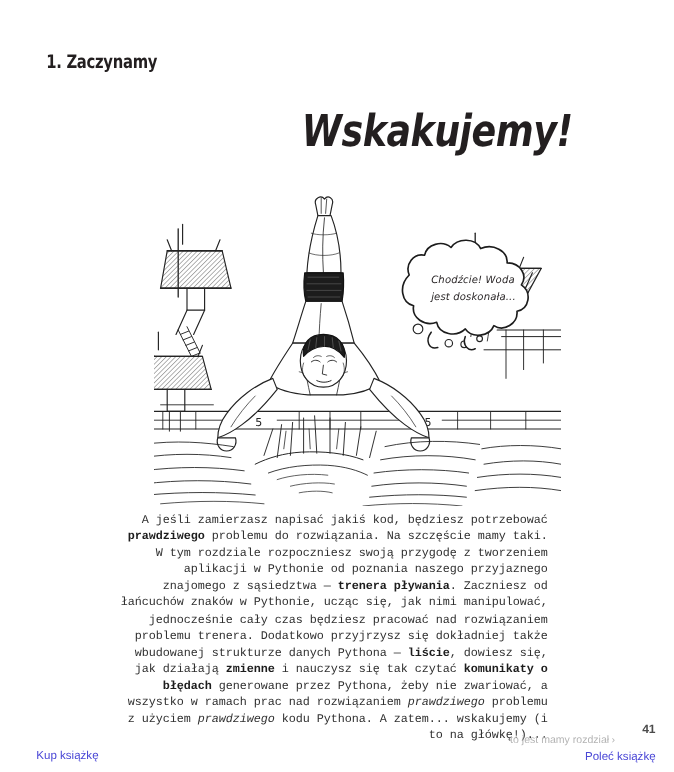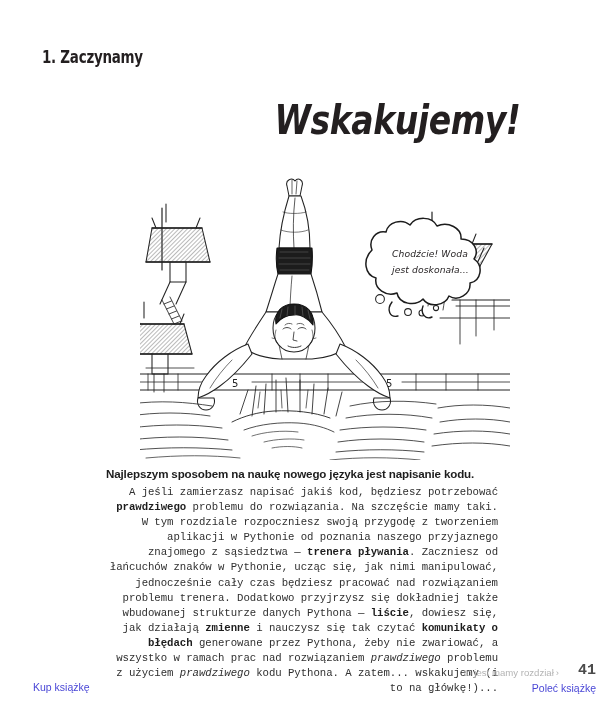--- a/index.html
+++ b/index.html
@@ -134,23 +134,23 @@
     font-family: "Liberation Sans", sans-serif;
     font-size: 9.6px;
     color: #b4b4b4;
     white-space: nowrap;
   }
   .footer-note .chev { margin-left: 2px; }
 
   .page-number {
     position: absolute;
     right: 17px;
-    bottom: 23px;
-    font-family: Liberation Mono, monospace;
-    font-size: 15px;
+    bottom: 33px;
+    font-family: Liberation Sans, sans-serif;
+    font-size: 11px;
     font-weight: 700;
     color: #4b4b4b;
   }
 </style>
 </head>
 <body>
 
 <div class="page">
 
   <div class="chapter-heading">1. Zaczynamy</div>
@@ -344,21 +344,20 @@
           <path d="M283 128 C280 136 286 142 292 139" fill="#fff" stroke="#1c1c1c" stroke-width="1.4"></path>
         </g>
       </g>
 
       <text class="bubble-text" x="252" y="79" stroke="none">Chodźcie! Woda</text>
       <text class="bubble-text" x="252" y="95" stroke="none">jest doskonała...</text>
     </svg>
   </div>
 
   <div class="body-copy">
-    <p class="lead-line">Najlepszym sposobem na naukę nowego języka jest napisanie kodu.</p>
     <p class="paragraph"><span>A jeśli zamierzasz napisać jakiś kod, będziesz potrzebować </span><b>prawdziwego</b><span> problemu do rozwiązania. Na szczęście mamy taki. W tym rozdziale rozpoczniesz swoją przygodę z tworzeniem aplikacji w Pythonie od poznania naszego przyjaznego znajomego z sąsiedztwa — </span><b>trenera pływania</b><span>. Zaczniesz od łańcuchów znaków w Pythonie, ucząc się, jak nimi manipulować, jednocześnie cały czas będziesz pracować nad rozwiązaniem problemu trenera. Dodatkowo przyjrzysz się dokładniej także wbudowanej strukturze danych Pythona — </span><b>liście</b><span>, dowiesz się, jak działają </span><b>zmienne</b><span> i nauczysz się tak czytać </span><b>komunikaty o błędach</b><span> generowane przez Pythona, żeby nie zwariować, a wszystko w ramach prac nad rozwiązaniem </span><i>prawdziwego</i><span> problemu z użyciem </span><i>prawdziwego</i><span> kodu Pythona. A zatem... wskakujemy (i to na główkę!)...</span></p>
   </div>
 
   <div class="footer">
     <a class="footer-link footer-link-buy" href="#">Kup książkę</a>
 
     <div class="footer-note">
       <span>to jest mamy rozdział</span><span class="chev">›</span>
     </div>
 

